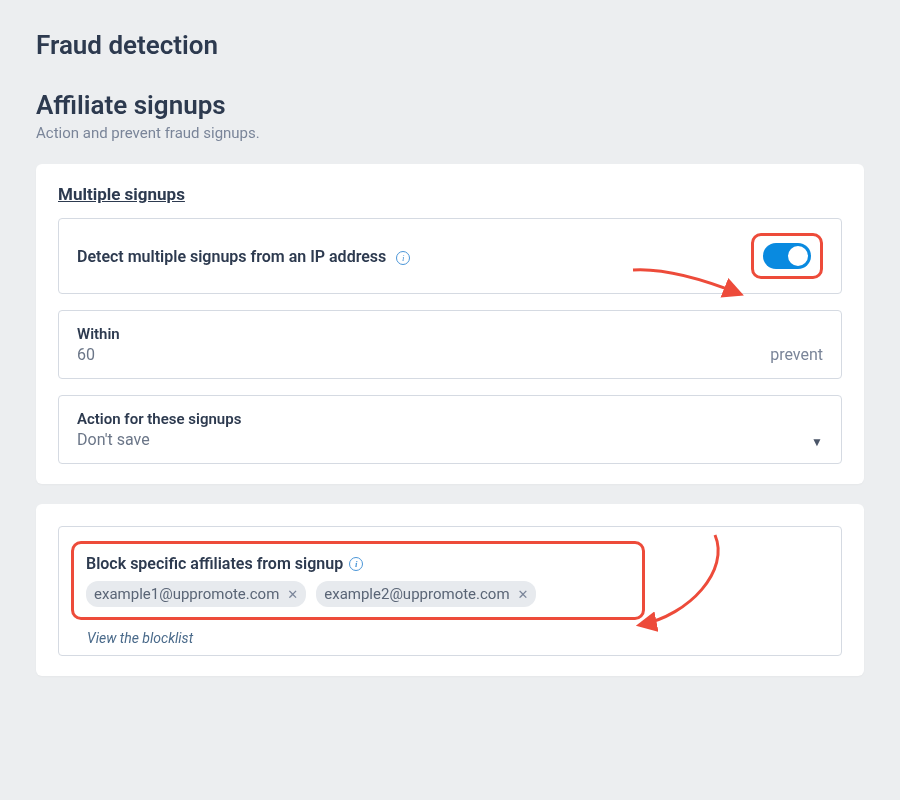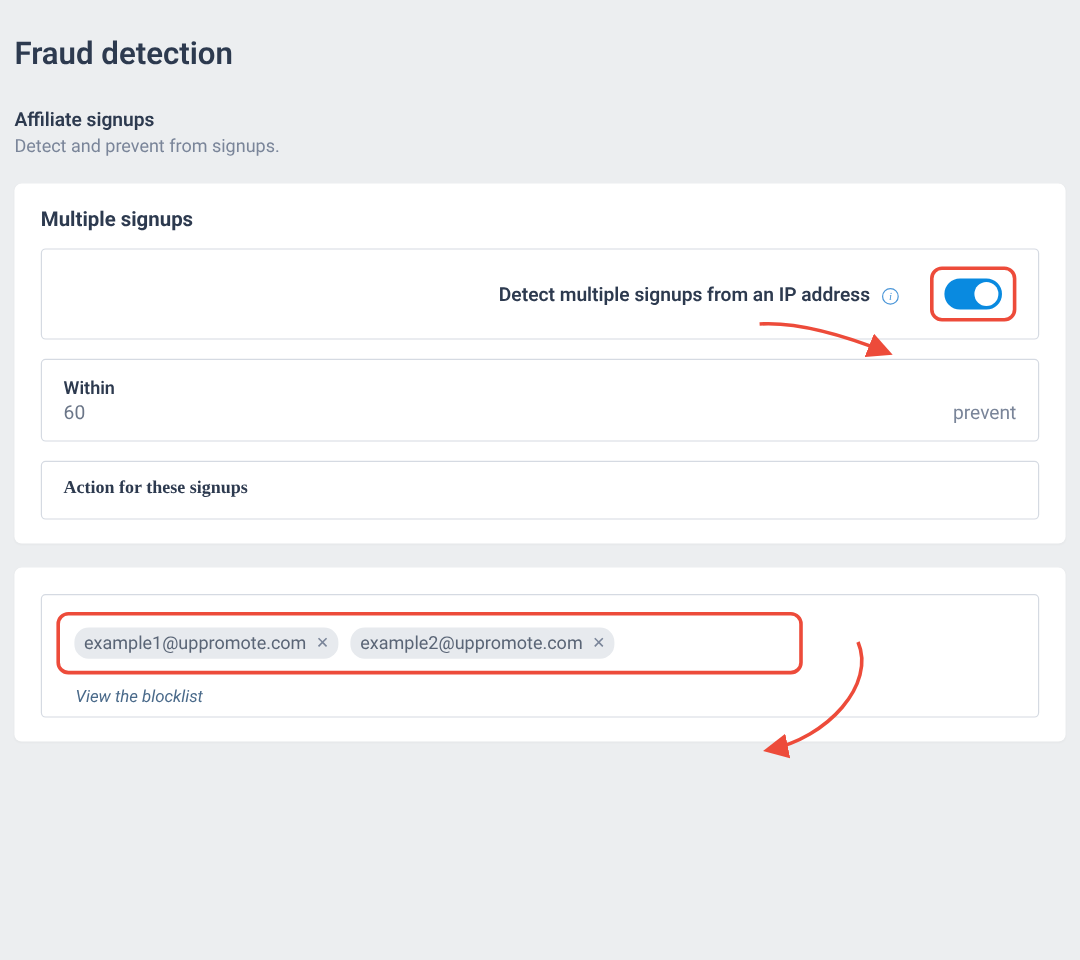--- a/index.html
+++ b/index.html
@@ -4,31 +4,31 @@
   <style>
     * { box-sizing: border-box; margin: 0; padding: 0; }
     body {
       font-family: -apple-system, BlinkMacSystemFont, 'Segoe UI', Roboto, sans-serif;
       background: #eceef0;
       width: 900px;
       height: 800px;
       overflow: hidden;
     }
     .page {
-      padding: 30px 12px;
+      padding: 30px 36px;
       position: relative;
     }
     h1 {
       font-size: 26px;
       font-weight: 600;
       color: #2d3a4f;
       margin-bottom: 30px;
     }
     h2 {
-      font-size: 16px;
+      font-size: 26px;
       font-weight: 600;
       color: #2d3a4f;
       margin-bottom: 4px;
     }
     .section-desc {
       font-size: 15px;
       color: #7a8599;
       margin-bottom: 22px;
     }
     .card {
@@ -36,33 +36,34 @@
       border-radius: 6px;
       padding: 20px 22px;
       margin-bottom: 20px;
       box-shadow: 0 1px 2px rgba(0,0,0,.03);
     }
     .card-title {
       font-size: 17px;
       font-weight: 700;
       color: #2d3a4f;
       margin-bottom: 14px;
+      text-decoration: underline;
     }
     .field-box {
       border: 1px solid #d5dae2;
       border-radius: 4px;
       padding: 14px 18px;
       margin-bottom: 16px;
       background: #fff;
     }
-    .field-box:last-child { margin-bottom: 0; font-family: Liberation Serif, serif; }
+    .field-box:last-child { margin-bottom: 0; }
     .field-row {
       display: flex;
       align-items: center;
-      justify-content: flex-end;
+      justify-content: space-between;
       gap: 26px;
     }
     .field-label {
       font-size: 16px;
       font-weight: 600;
       color: #2d3a4f;
     }
     .info-icon {
       display: inline-flex;
       align-items: center;
@@ -185,21 +186,21 @@
     }
   </style>
 </head>
 <body>
 
 <div class="page">
 
   <h1>Fraud detection</h1>
 
   <h2>Affiliate signups</h2>
-  <p class="section-desc">Detect and prevent from signups.</p>
+  <p class="section-desc">Action and prevent fraud signups.</p>
 
   <div class="card">
     <div class="card-title">Multiple signups</div>
 
     <div class="field-box">
       <div class="field-row">
         <div>
           <span class="field-label">Detect multiple signups from an IP address</span>
           <span class="info-icon">i</span>
         </div>
@@ -214,26 +215,34 @@
     <div class="field-box">
       <div class="stacked-label">Within</div>
       <div class="value-row">
         <span class="value-text">60</span>
         <span class="suffix">prevent</span>
       </div>
     </div>
 
     <div class="field-box">
       <div class="stacked-label">Action for these signups</div>
+      <div class="value-row">
+        <span class="value-text">Don't save</span>
+        <span class="select-caret">▼</span>
+      </div>
     </div>
   </div>
 
   <div class="card" style="padding-top:22px;">
     <div class="block-box">
       <div class="block-highlight">
+        <div class="block-label">
+          <span>Block specific affiliates from signup</span>
+          <span class="info-icon">i</span>
+        </div>
         <div class="chips-row">
           <span class="chip">
             <span>example1@uppromote.com</span>
             <span class="chip-x">✕</span>
           </span>
           <span class="chip">
             <span>example2@uppromote.com</span>
             <span class="chip-x">✕</span>
           </span>
         </div>

